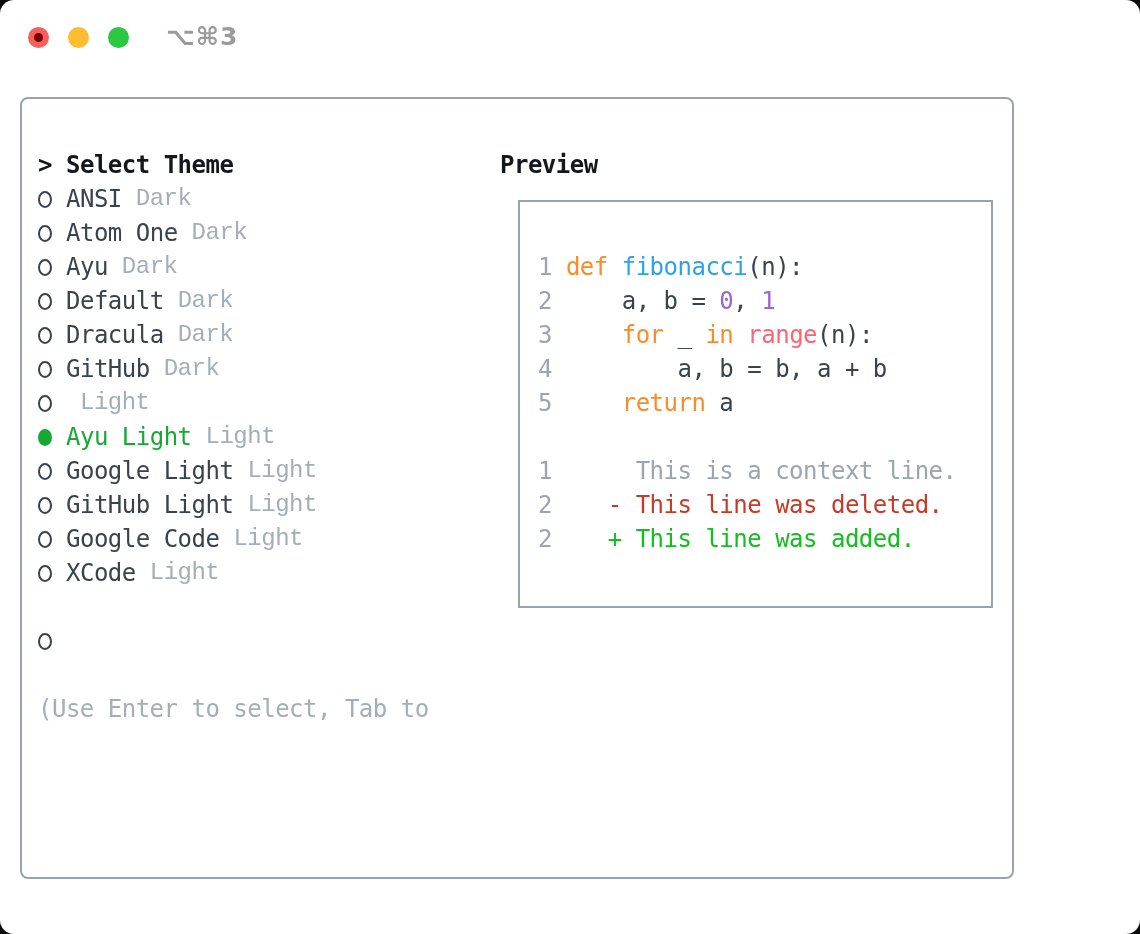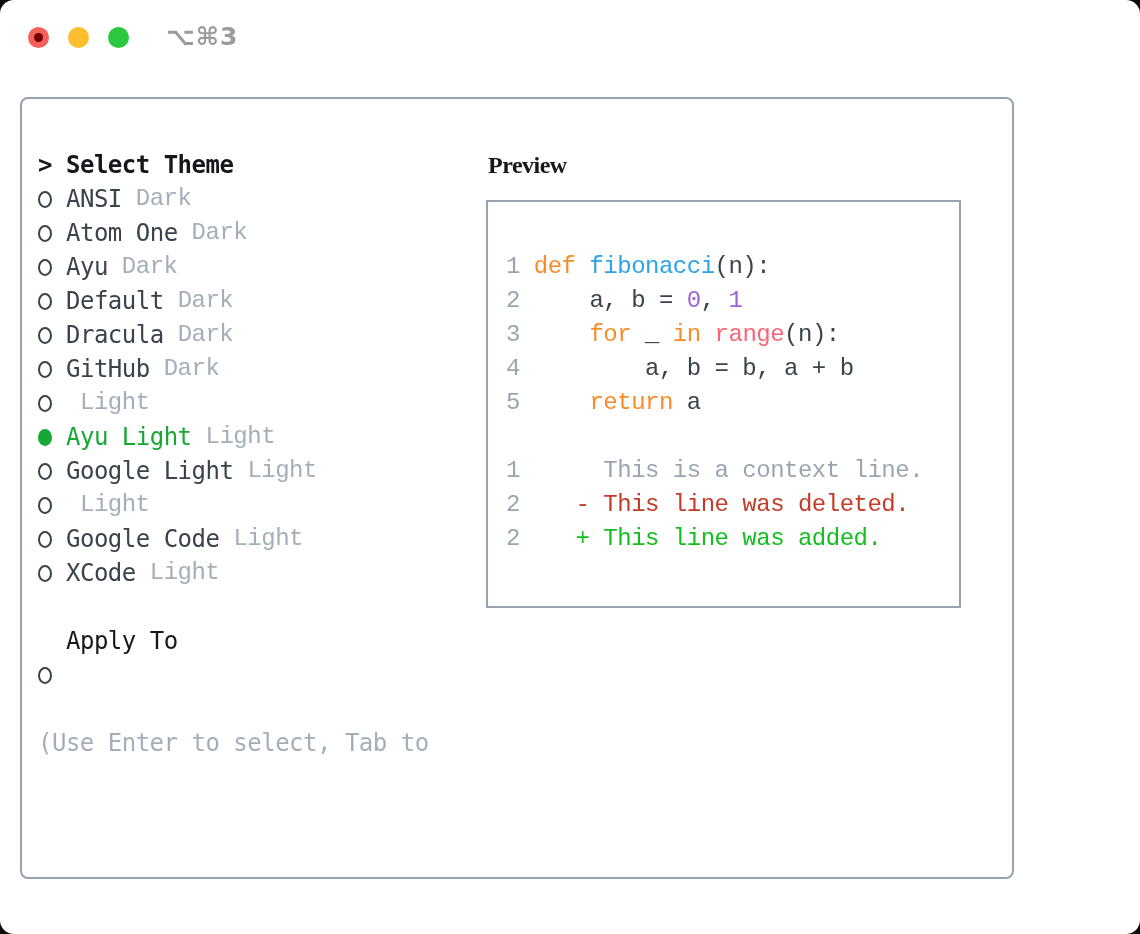--- a/index.html
+++ b/index.html
@@ -54,25 +54,25 @@
   }
   .row.selected .radio{background:var(--accent_green);border-color:var(--accent_green);}
   .hdr{color:var(--heading);font-weight:bold;}
   .hdr-plain{color:var(--heading);}
   .name{color:var(--text);}
   .row.selected .name{color:var(--accent_green);}
   .variant{color:var(--muted);margin-left:14px;font-family:Liberation Mono, monospace;}
   .spacer{height:34px;}
   .help{color:var(--muted);white-space:pre;}
   
-  .preview-title{position:absolute;left:466px;top:49px;font-family:Liberation Serif, serif;}
+  .preview-title{position:absolute;left:478px;top:49px;}
   .preview-box{
-    position:absolute;left:464px;top:101px;width:475px;height:408px;
+    position:absolute;left:496px;top:101px;width:475px;height:408px;
     border:2px solid var(--border);box-sizing:border-box;
-    padding:48px 0 0 18px;overflow:hidden;font-family:Liberation Mono, monospace;
+    padding:48px 0 0 18px;overflow:hidden;
   }
   .code-line{height:34px;white-space:pre;}
   .seg-gutter{color:var(--gutter);}
   .seg-text{color:var(--text);}
   .seg-keyword{color:var(--keyword);}
   .seg-function{color:var(--function);}
   .seg-number{color:var(--number);}
   .seg-builtin{color:var(--builtin);}
   .seg-deleted{color:var(--deleted);}
   .seg-added{color:var(--added);}
@@ -161,44 +161,41 @@
     <span class="icon-cell">
       <span class="radio"></span>
     </span>
     <span class="name">Google Light</span>
     <span class="variant">Light</span>
   </div>
           <div class="row theme-row">
     <span class="icon-cell">
       <span class="radio"></span>
     </span>
+    <span class="name">GitHub Light</span>
     <span class="variant">Light</span>
   </div>
           <div class="row theme-row">
     <span class="icon-cell">
       <span class="radio"></span>
     </span>
     <span class="name">Google Code</span>
     <span class="variant">Light</span>
   </div>
           <div class="row theme-row">
     <span class="icon-cell">
       <span class="radio"></span>
     </span>
     <span class="name">XCode</span>
     <span class="variant">Light</span>
   </div>
         </div>
 
       <div class="spacer"></div>
 
-      <div class="row">
-        <span class="icon-cell"></span>
-        <span class="hdr-plain">Apply To</span>
-      </div>
 
       <div id="apply-list">
           <div class="row apply-row">
     <span class="icon-cell">
       <span class="radio"></span>
     </span>
   </div>
         </div>
 
       <div class="spacer"></div>

